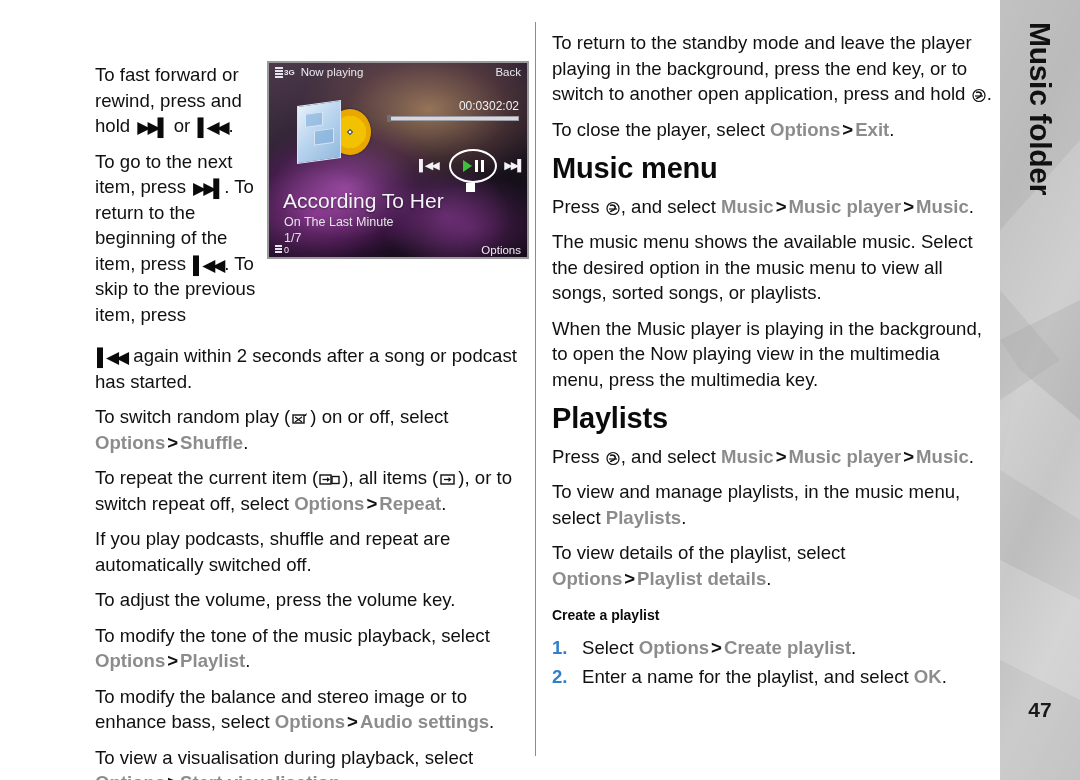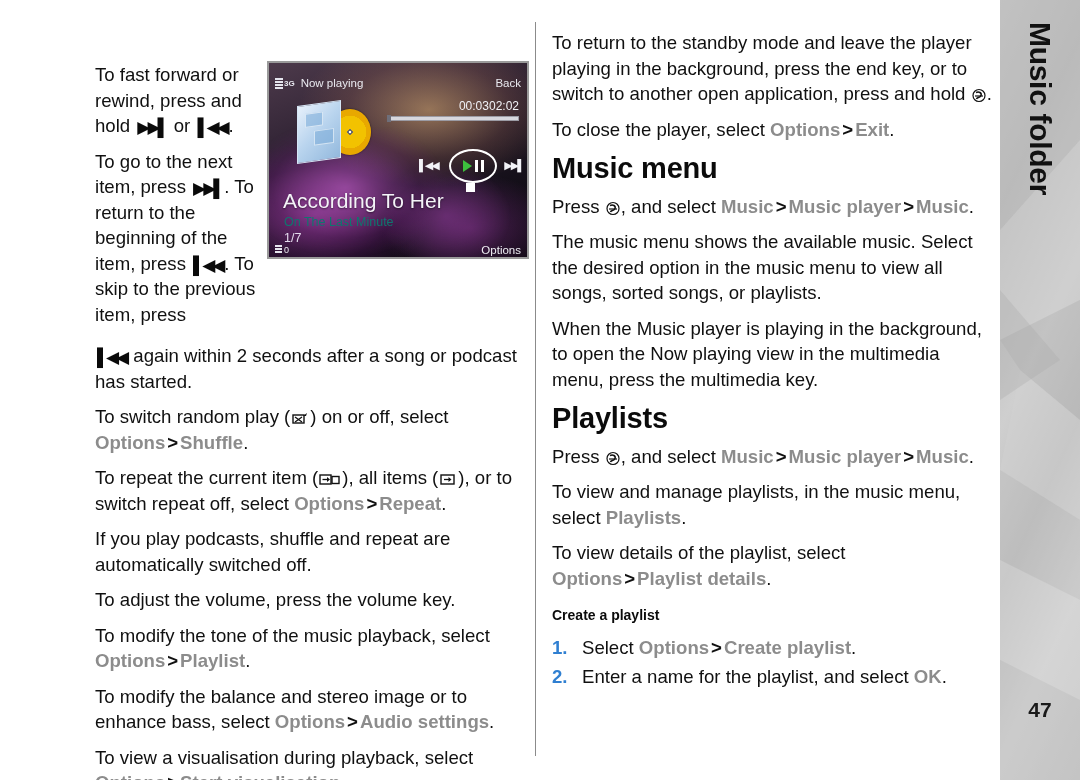--- a/index.html
+++ b/index.html
@@ -177,21 +177,21 @@
     left: -12%; top: 34%;
     width: 130%; height: 72%;
     background:
       radial-gradient(ellipse 38% 62% at 32% 42%, rgba(196,96,204,0.62) 0%, rgba(120,38,130,0.18) 58%, rgba(0,0,0,0) 80%),
       radial-gradient(ellipse 26% 50% at 62% 62%, rgba(168,72,180,0.42) 0%, rgba(0,0,0,0) 75%);
     filter: blur(1px);
   }
 
   .shot-status {
     position: absolute;
-    left: 0; top: 11px;
+    left: 0; top: 0;
     width: 100%; height: 18px;
     display: flex;
     align-items: center;
     padding: 0 6px;
     box-sizing: border-box;
     font-size: 11.5px;
     color: #e9e9ef;
   }
   .sig-bars {
     display: inline-block;
@@ -321,21 +321,21 @@
     font-size: 21px;
     font-weight: normal;
     color: #f4f4f8;
     text-shadow: 0 1px 2px rgba(0,0,0,0.5);
   }
   .track-album {
     position: absolute;
     left: 15px;
     top: 152px;
     font-size: 12.5px;
-    color: #0f766e;
+    color: #e5e5e5;
   }
   .track-index {
     position: absolute;
     left: 15px;
     top: 168px;
     font-size: 12.5px;
     color: #e5dcee;
     text-align: right;
   }
   .shot-softkeys {

